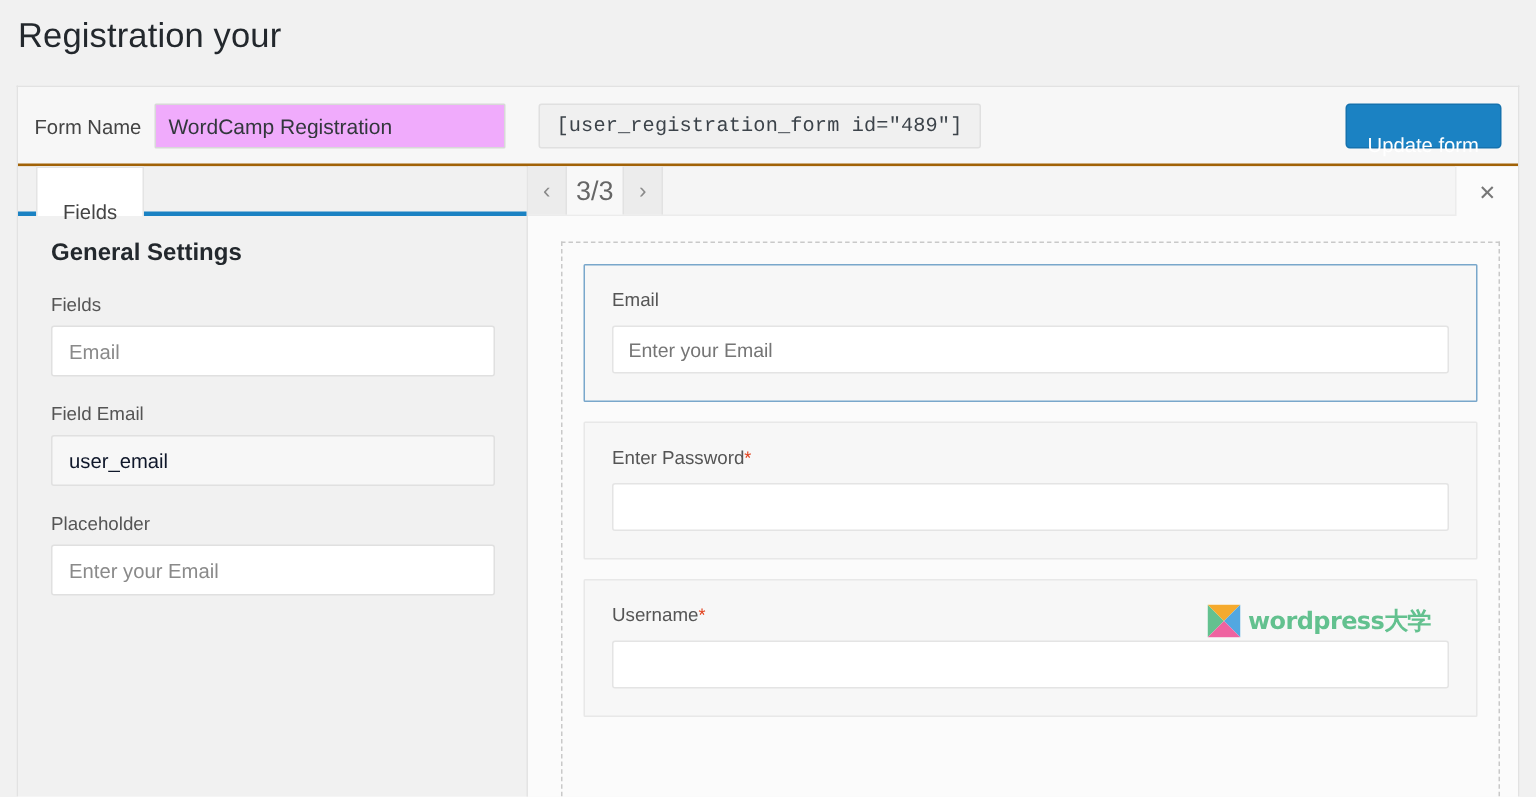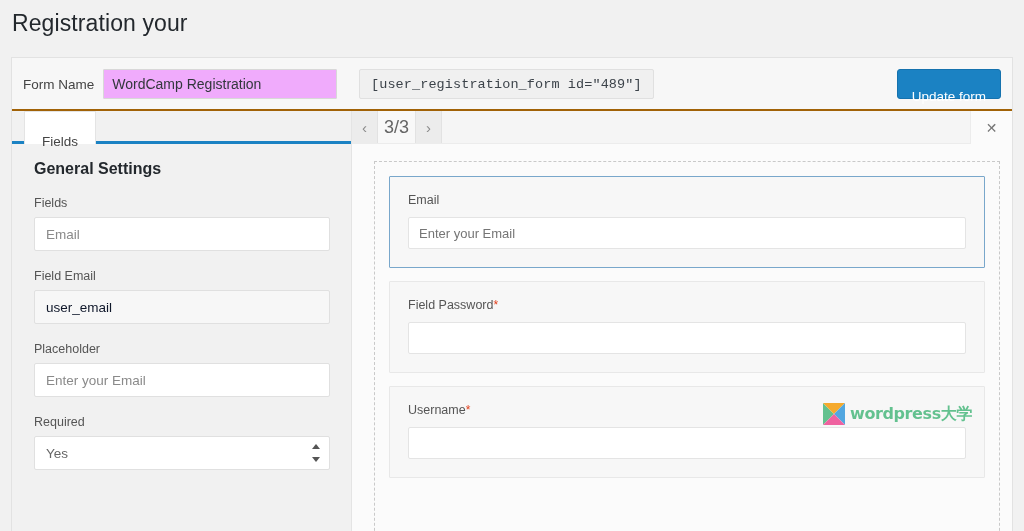--- a/index.html
+++ b/index.html
@@ -271,21 +271,21 @@
     font-size: 13px;
     color: #9a9a9a;
     padding: 0 10px;
     font-family: "Liberation Sans", sans-serif;
     outline: none;
   }
 
   
   #watermark {
     position: absolute;
-    right: 12px; top: 16px;
+    right: 30px; top: 16px;
     display: flex;
     align-items: center;
     gap: 5px;
     opacity: .95;
     pointer-events: none;
   }
   #watermark-text {
     font-family: "DejaVu Sans", sans-serif;
     font-size: 16px;
     font-weight: bold;
@@ -331,33 +331,20 @@
         <div class="field-group">
           <div class="field-label">Field Email</div>
           <input class="field-input readonly" type="text" readonly="" value="user_email" style="">
         </div>
 
         <div class="field-group">
           <div class="field-label">Placeholder</div>
           <input class="field-input" type="text" value="Enter your Email" style="">
         </div>
 
-        <div class="field-group">
-          <div class="field-label">Required</div>
-          <div class="select-wrap">
-            <select class="field-select">
-              <option>Yes</option>
-              <option>No</option>
-            </select>
-            <span class="select-arrows">
-              <i class="up"></i>
-                <i class="down"></i>
-            </span>
-          </div>
-        </div>
       </div>
     </div>
 
     <div id="preview">
 
       <div id="preview-toolbar">
         <div class="pager-btn">‹</div>
         <div id="pager-count">3/3</div>
         <div class="pager-btn">›</div>
         <div id="close-preview">✕</div>
@@ -367,21 +354,21 @@
 
         <div class="field-card selected">
           <div class="card-label">
             <span>Email</span>
           </div>
           <input class="card-input" type="text" placeholder="Enter your Email" style="">
         </div>
 
         <div class="field-card">
           <div class="card-label">
-            <span>Field Password</span><span class="req-star">*</span>
+            <span>Enter Password</span><span class="req-star">*</span>
           </div>
           <input class="card-input" type="text" placeholder="" style="">
         </div>
 
         <div class="field-card">
           <div class="card-label">
             <span>Username</span><span class="req-star">*</span>
           </div>
           <input class="card-input" type="text" placeholder="" style="">
 

